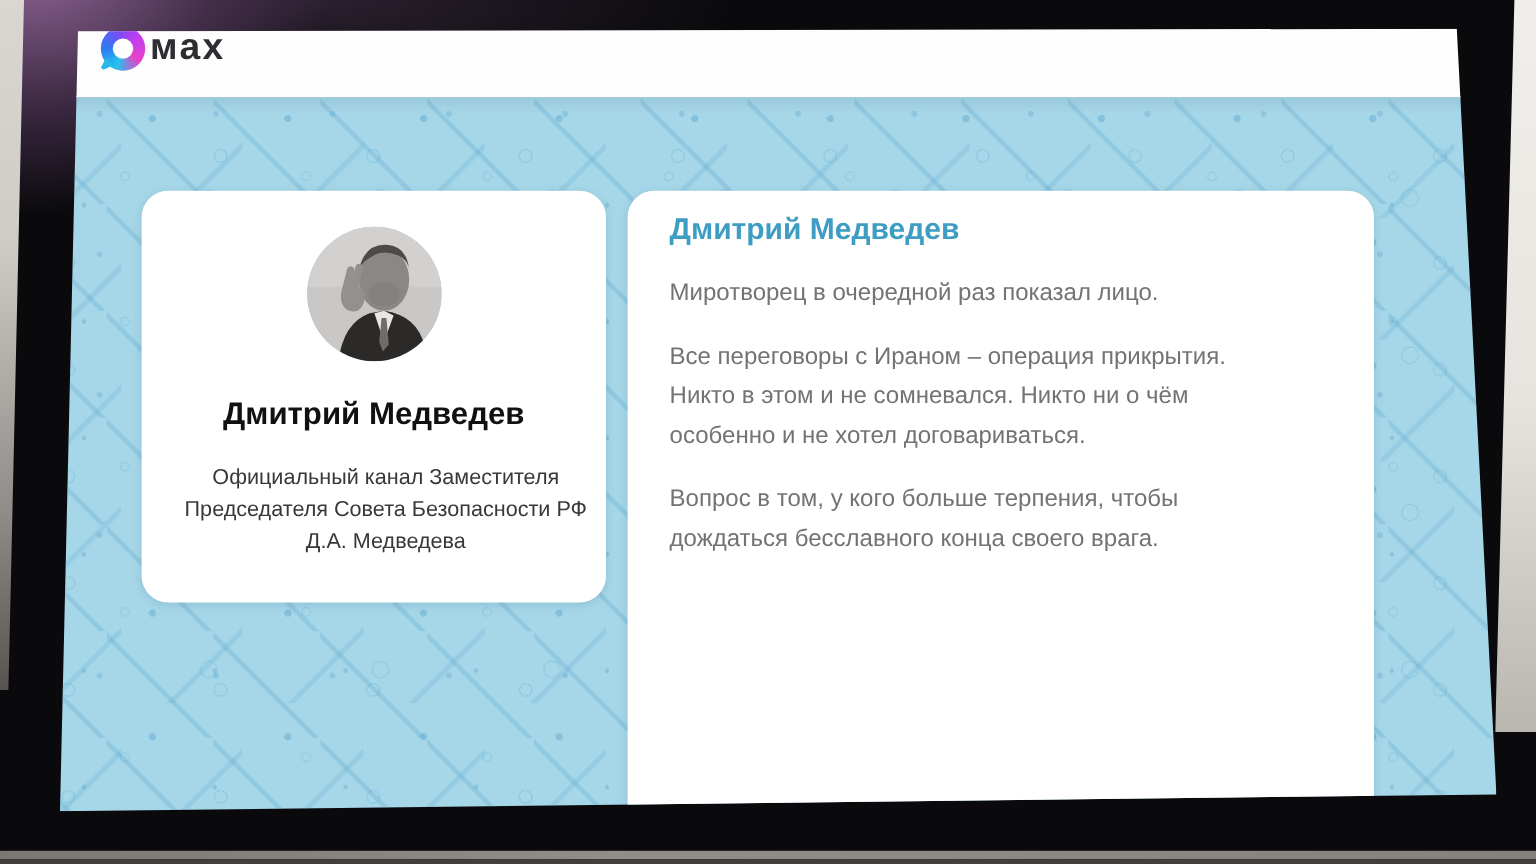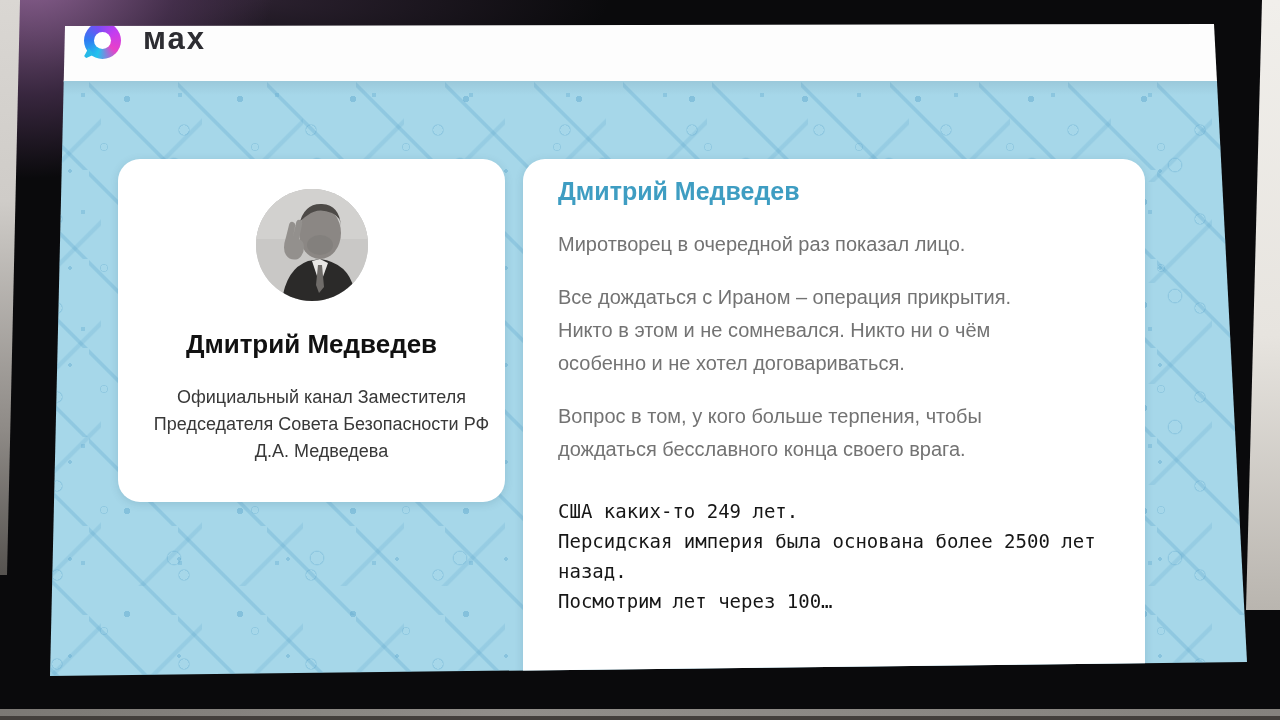--- a/index.html
+++ b/index.html
@@ -37,21 +37,21 @@
   .screen{
     position:absolute;inset:0;
     clip-path:polygon(65px 26px,1214px 24px,1247px 662px,50px 676px);
   }
   .topbar{
     position:absolute;left:0;top:0;width:1280px;height:81px;
     background:#fdfdfd;
     box-shadow:0 1px 0 #ccd2d6, 0 4px 6px rgba(40,70,90,0.12);
     display:flex;align-items:center;
   }
-  .brand{display:flex;align-items:center;gap:22px;margin-left:84px;}
+  .brand{display:flex;align-items:center;gap:4px;margin-left:84px;}
   .max-icon{
     position:relative;width:37px;height:37px;border-radius:50%;
     background:conic-gradient(from 200deg,#23c3ee,#2f7bf2,#7b4cf5,#c43df0,#e841c8,#23c3ee);
     display:flex;align-items:center;justify-content:center;
   }
   .max-icon::before{ 
     content:"";position:absolute;left:-2px;bottom:-1px;width:12px;height:12px;
     background:#26b9e8;border-radius:0 0 0 10px;
     clip-path:polygon(0 100%,100% 55%,55% 0);
   }
@@ -145,25 +145,21 @@
     <div class="profile-name">Дмитрий Медведев</div>
     <div class="profile-bio">Официальный канал Заместителя
 Председателя Совета Безопасности РФ
 Д.А. Медведева</div>
   </div>
 
   <div class="card card-post">
     <div class="post-author">Дмитрий Медведев</div>
     <div class="post-body" id="post-paragraphs">
         <div class="para sans">Миротворец в очередной раз показал лицо.</div>
-        <div class="para sans">Все дождаться с Ираном – операция прикрытия.
+        <div class="para sans">Все переговоры с Ираном – операция прикрытия.
 Никто в этом и не сомневался. Никто ни о чём
 особенно и не хотел договариваться.</div>
         <div class="para sans">Вопрос в том, у кого больше терпения, чтобы
 дождаться бесславного конца своего врага.</div>
-        <div class="para mono">США каких-то 249 лет.
-Персидская империя была основана более 2500 лет
-назад.
-Посмотрим лет через 100…</div>
       </div>
   </div>
 
 </div>
 
 </body></html>

